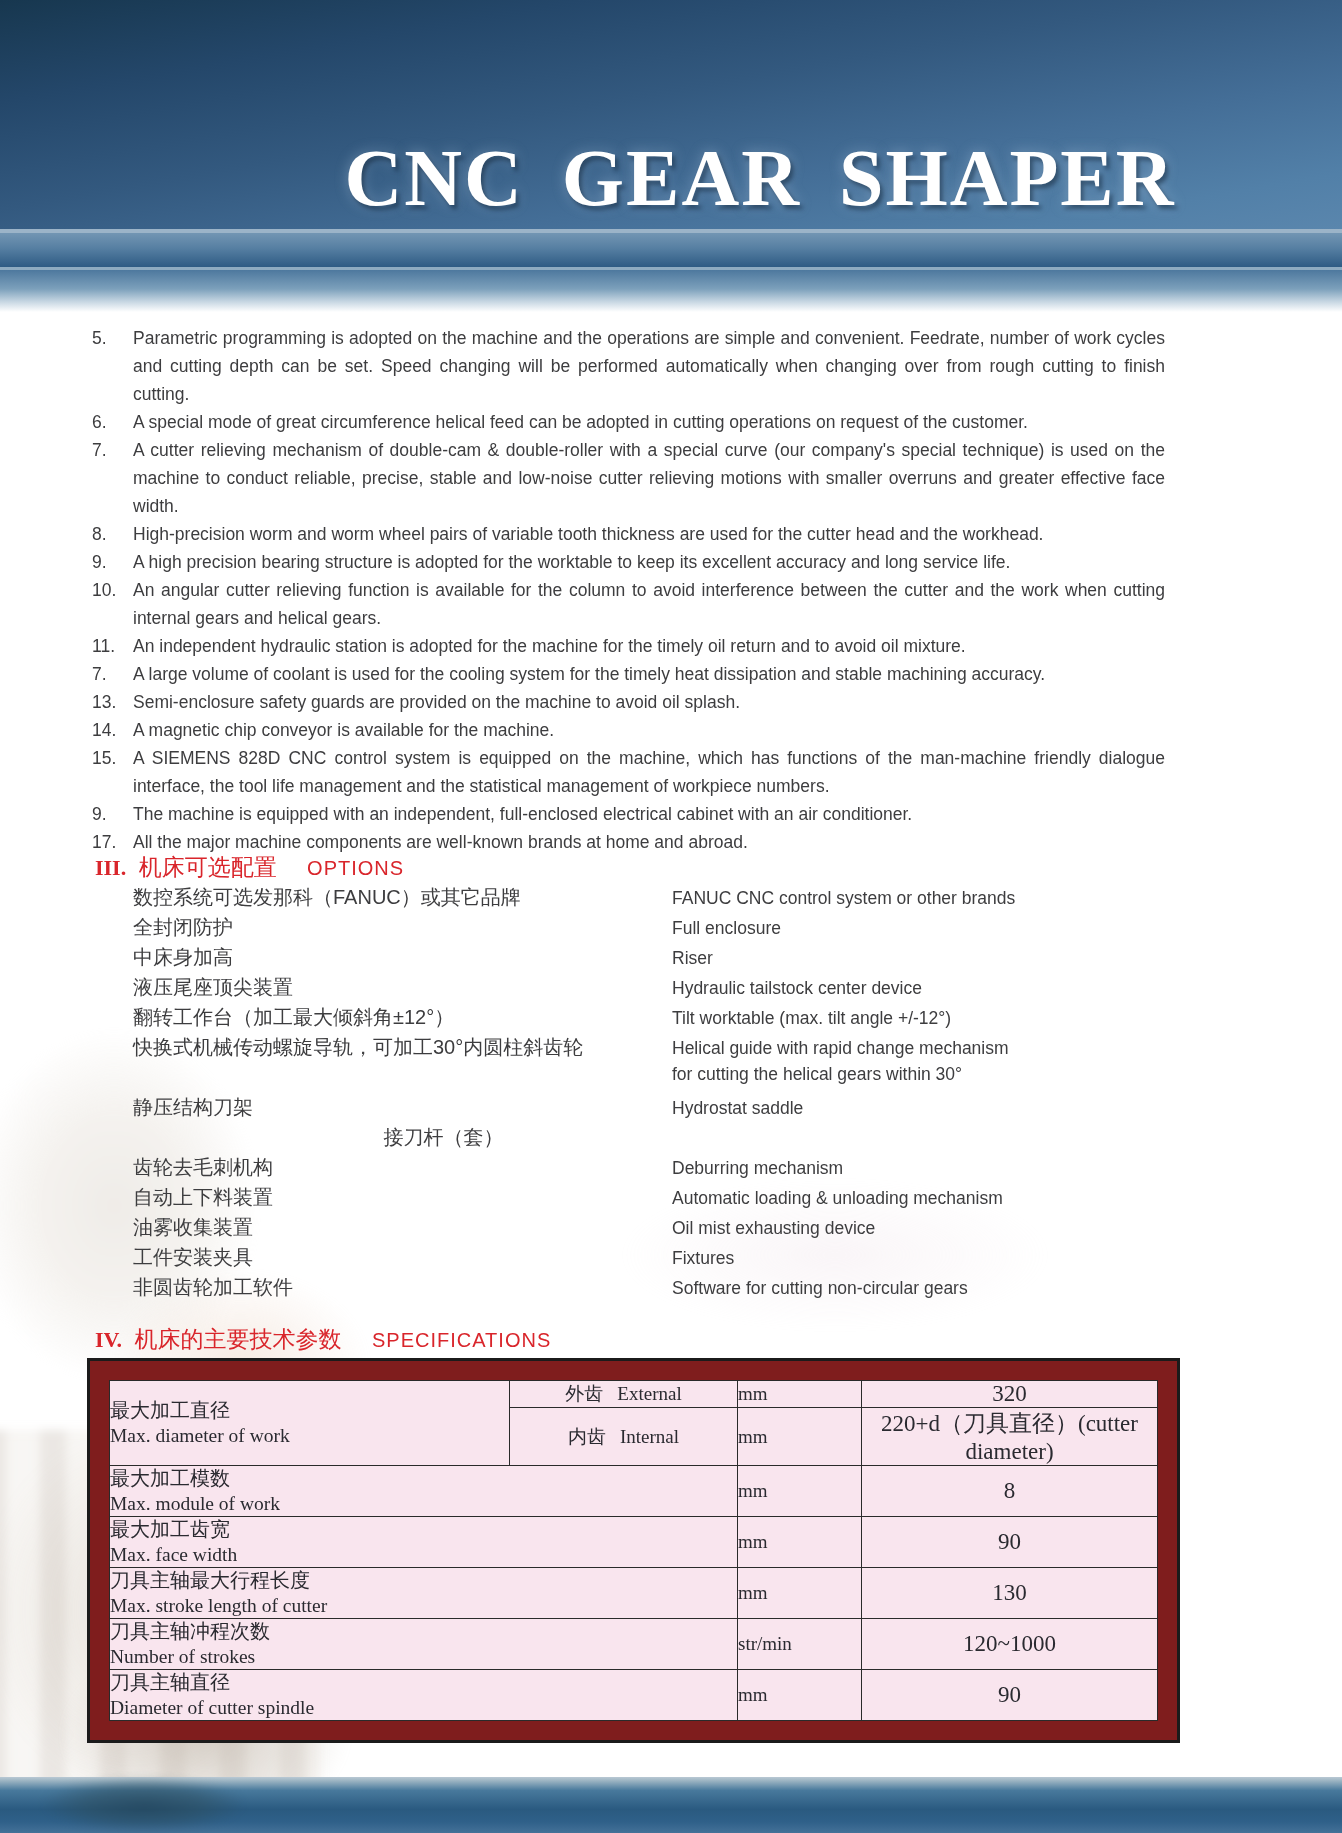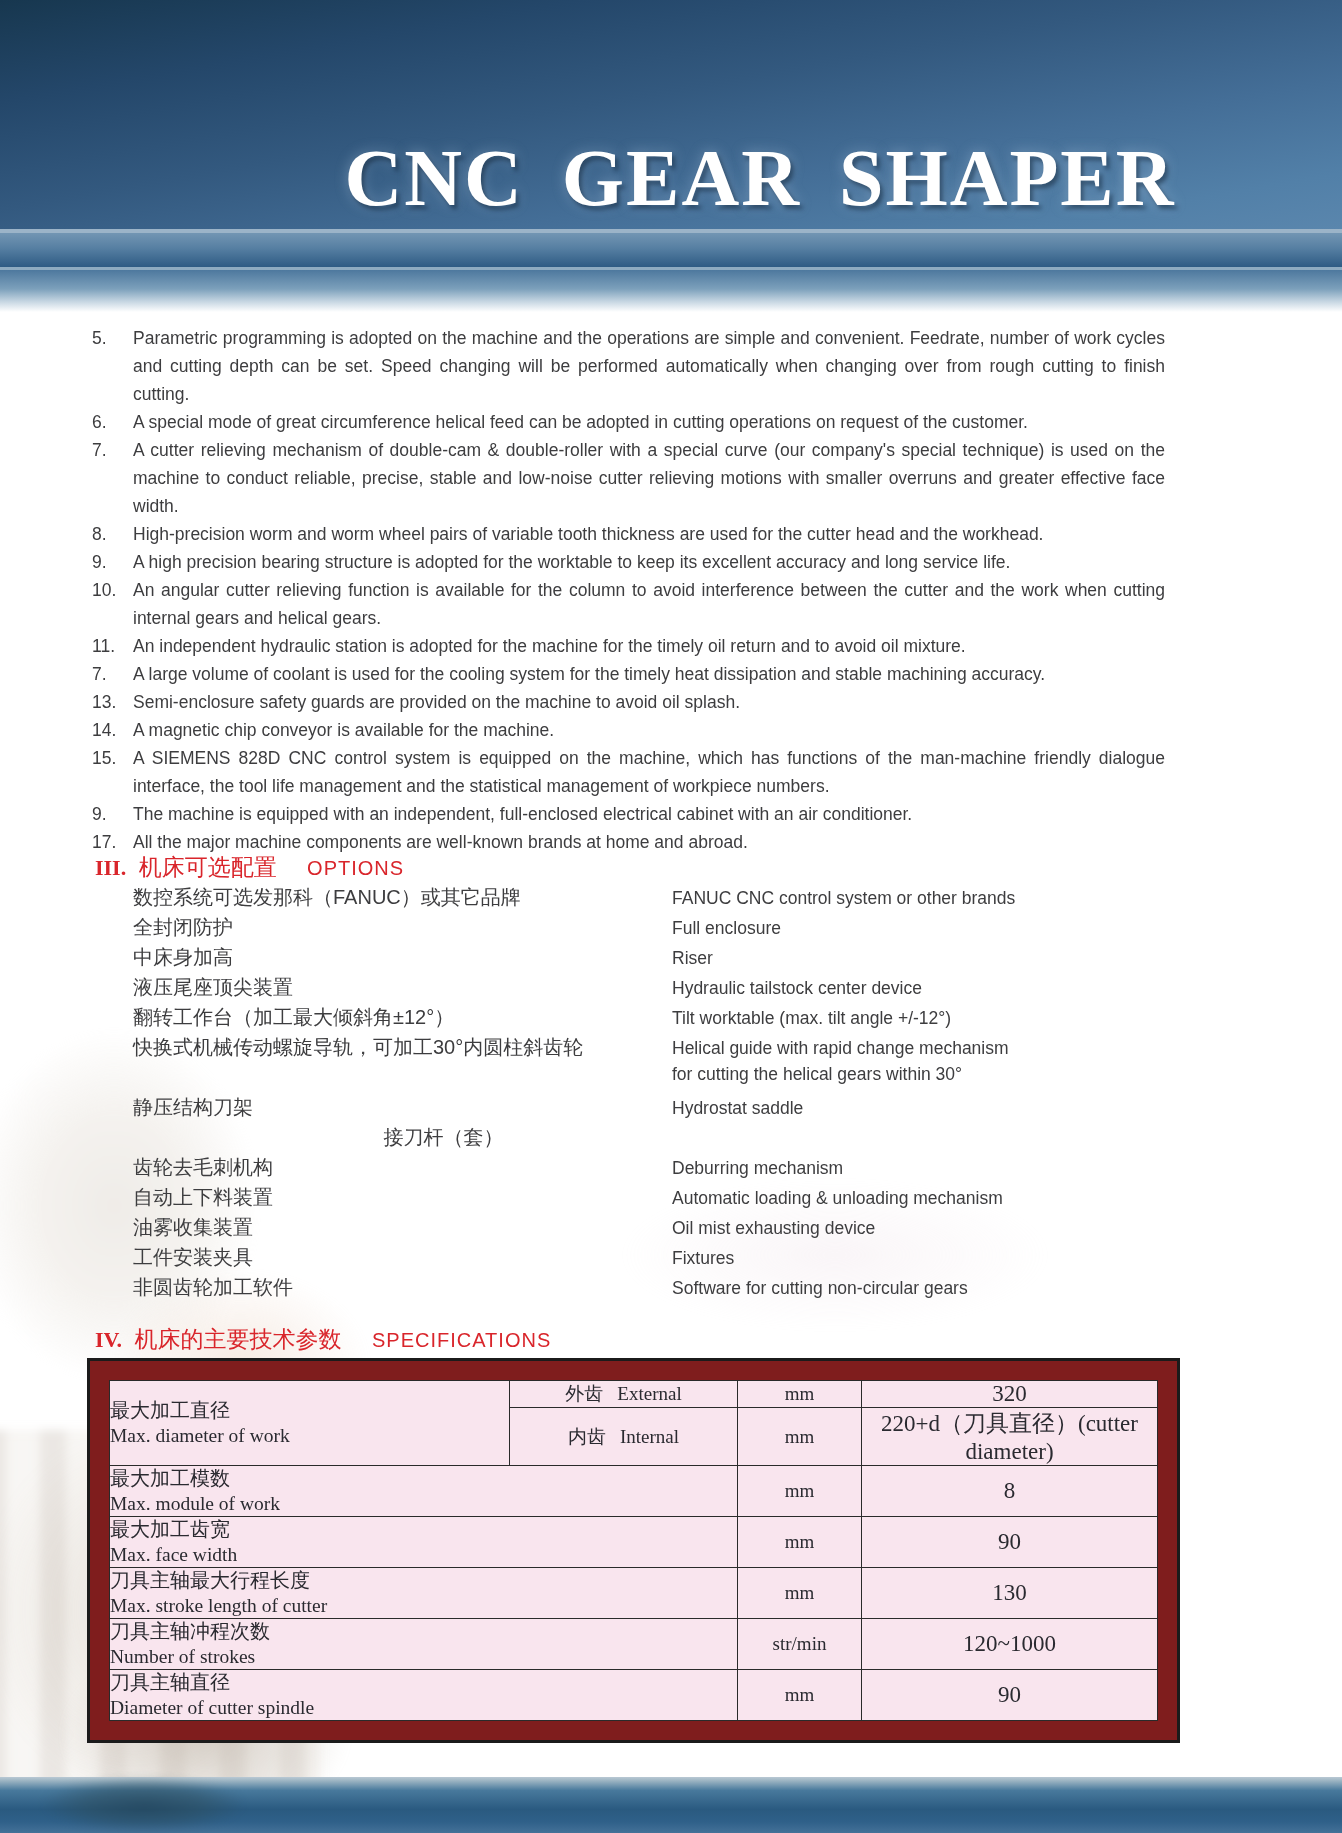--- a/index.html
+++ b/index.html
@@ -60,21 +60,21 @@
   table.specs{width:100%;border-collapse:collapse;table-layout:fixed;
     font-family:"Liberation Serif",serif;color:#2a2a30;}
   table.specs td{border:1.5px solid #2a2a2a;background:#f9e5ee;padding:0;}
   td.lbl{padding:2px 10px 2px 13px;vertical-align:middle;}
   td.lbl .zh{font-size:20px;line-height:25px;}
   td.lbl .en{font-size:19.5px;line-height:25px;}
   tr.sub-row{height:26px;}
   tr.big-row{height:50px;}
   td.sub{text-align:center;font-size:19px;}
   td.sub .szh{font-size:19px;margin-right:14px;}
-  td.unit{text-align:center;font-size:19px;}
+  td.unit{text-align:left;font-size:19px;}
   td.val{text-align:center;font-size:23px;}
   
   .footer-band{position:absolute;left:0;top:1777px;width:1342px;height:56px;z-index:2;
     background:linear-gradient(180deg,#b9c9d4 0%,#9fb6c4 6%,#48799c 24%,#2a5a80 58%,#2f6089 80%,#447198 100%);}
   .footer-sil{position:absolute;left:40px;top:1770px;width:230px;height:63px;z-index:3;opacity:.45;
     filter:blur(4px);
     background:radial-gradient(closest-side at 45% 55%,#1d333c 0%,#2c4a57 55%,rgba(0,0,0,0) 100%);}
 </style>
 </head>
 <body>

